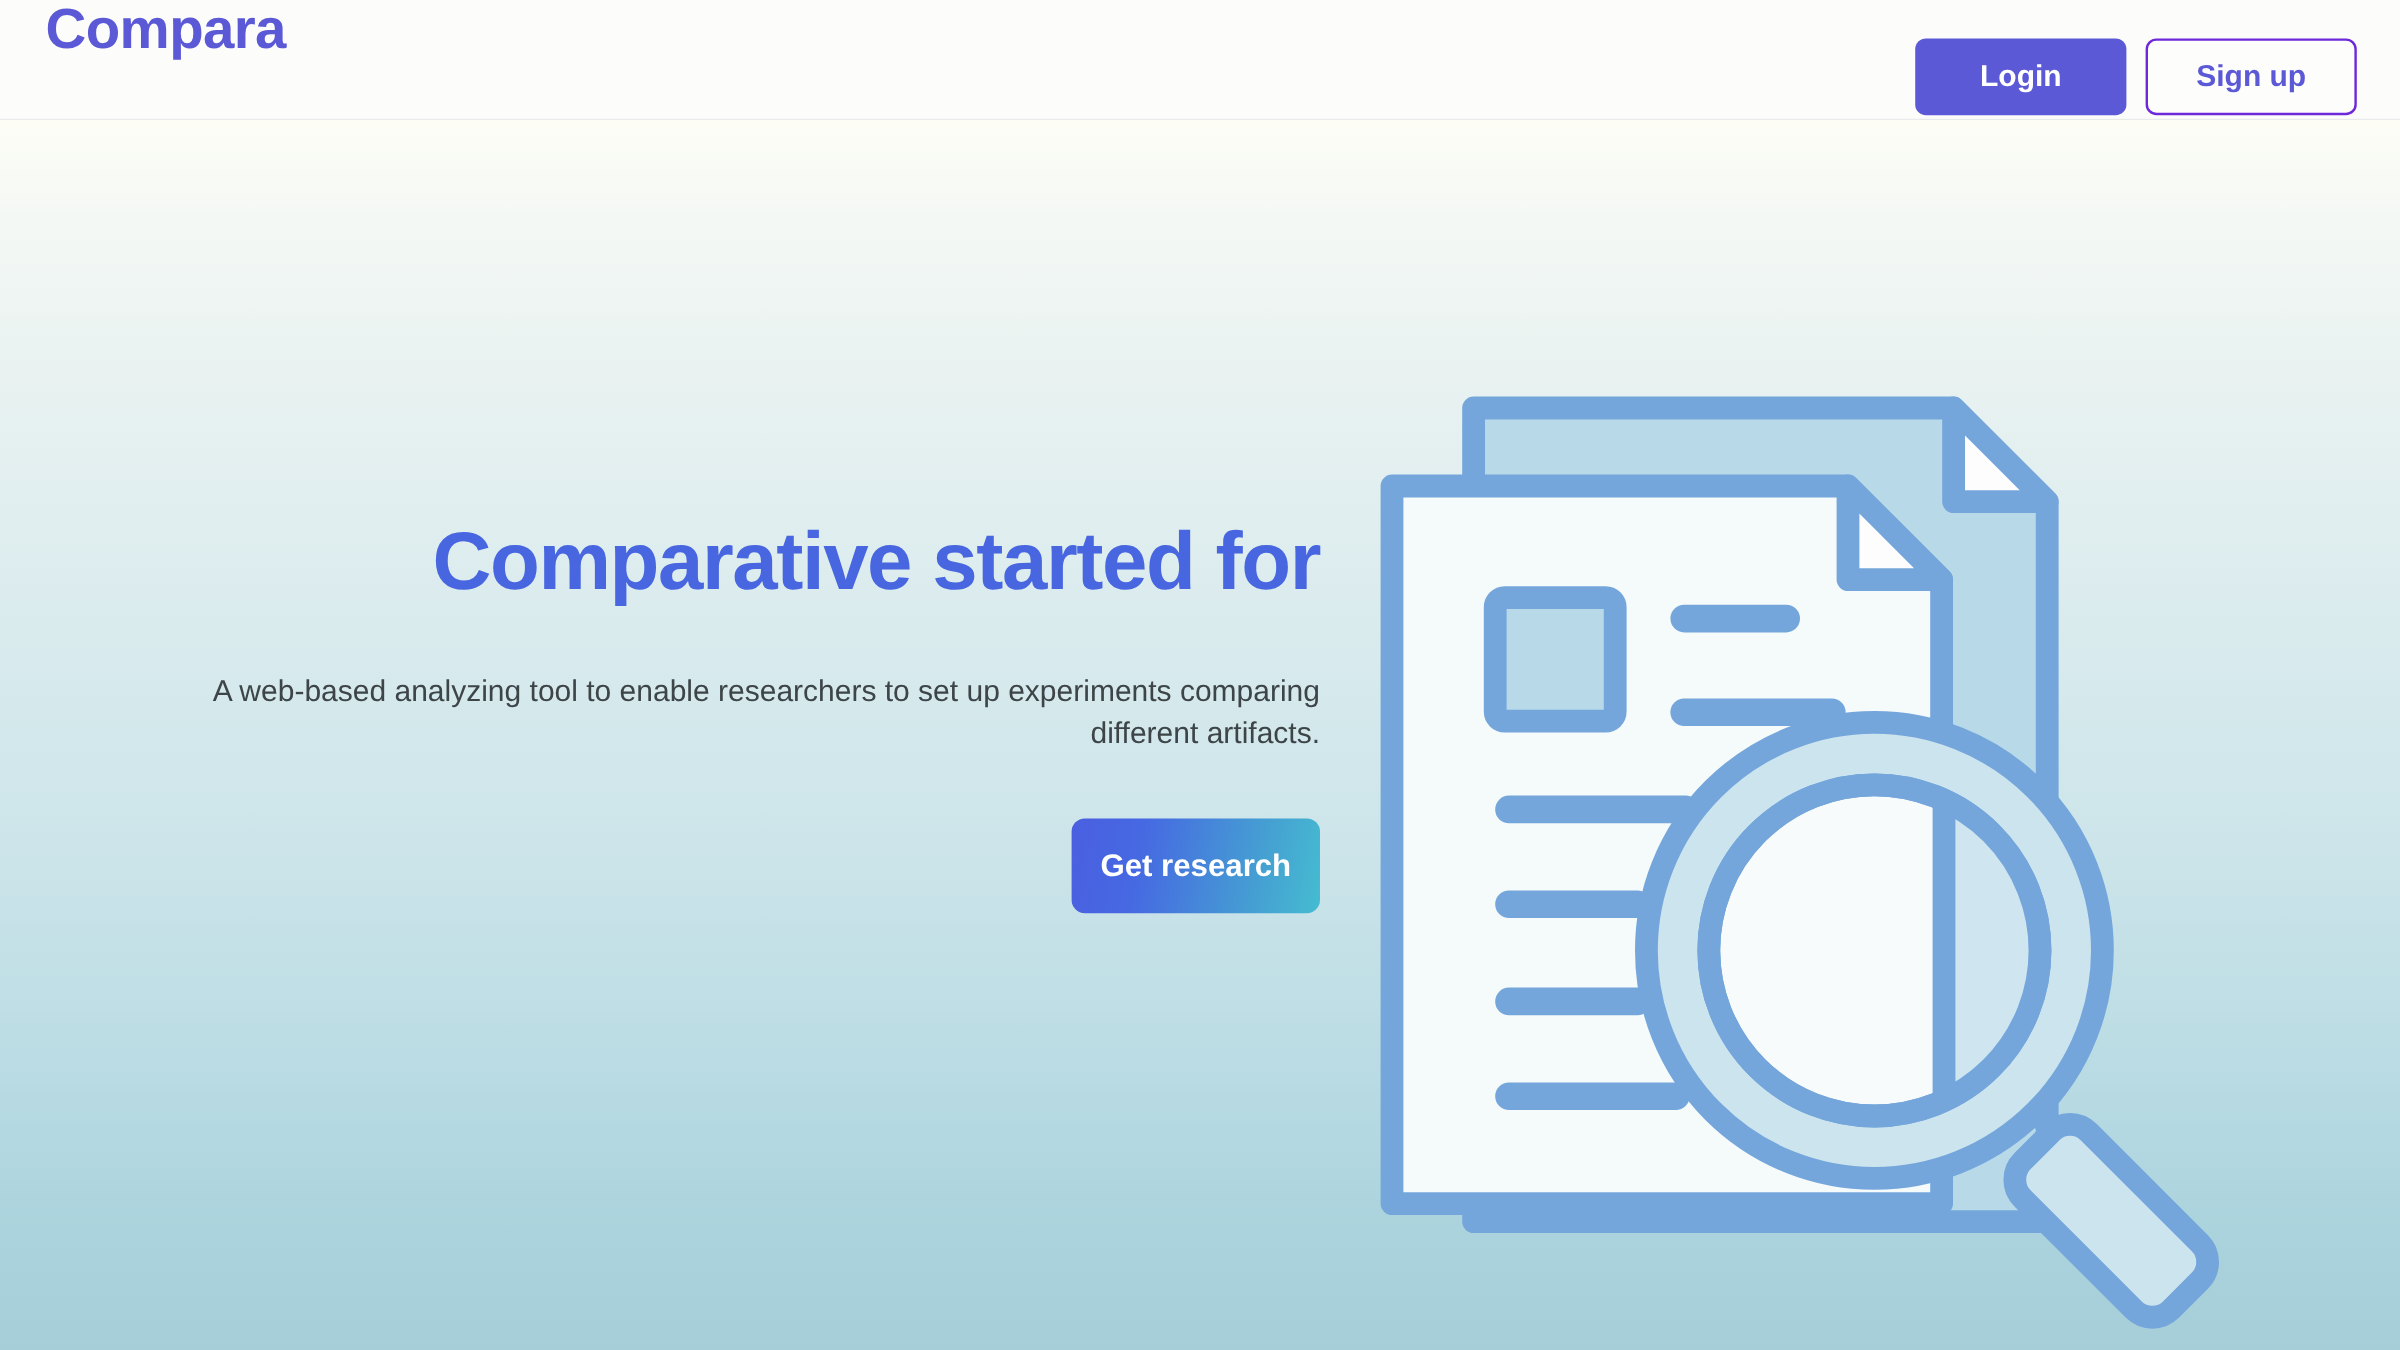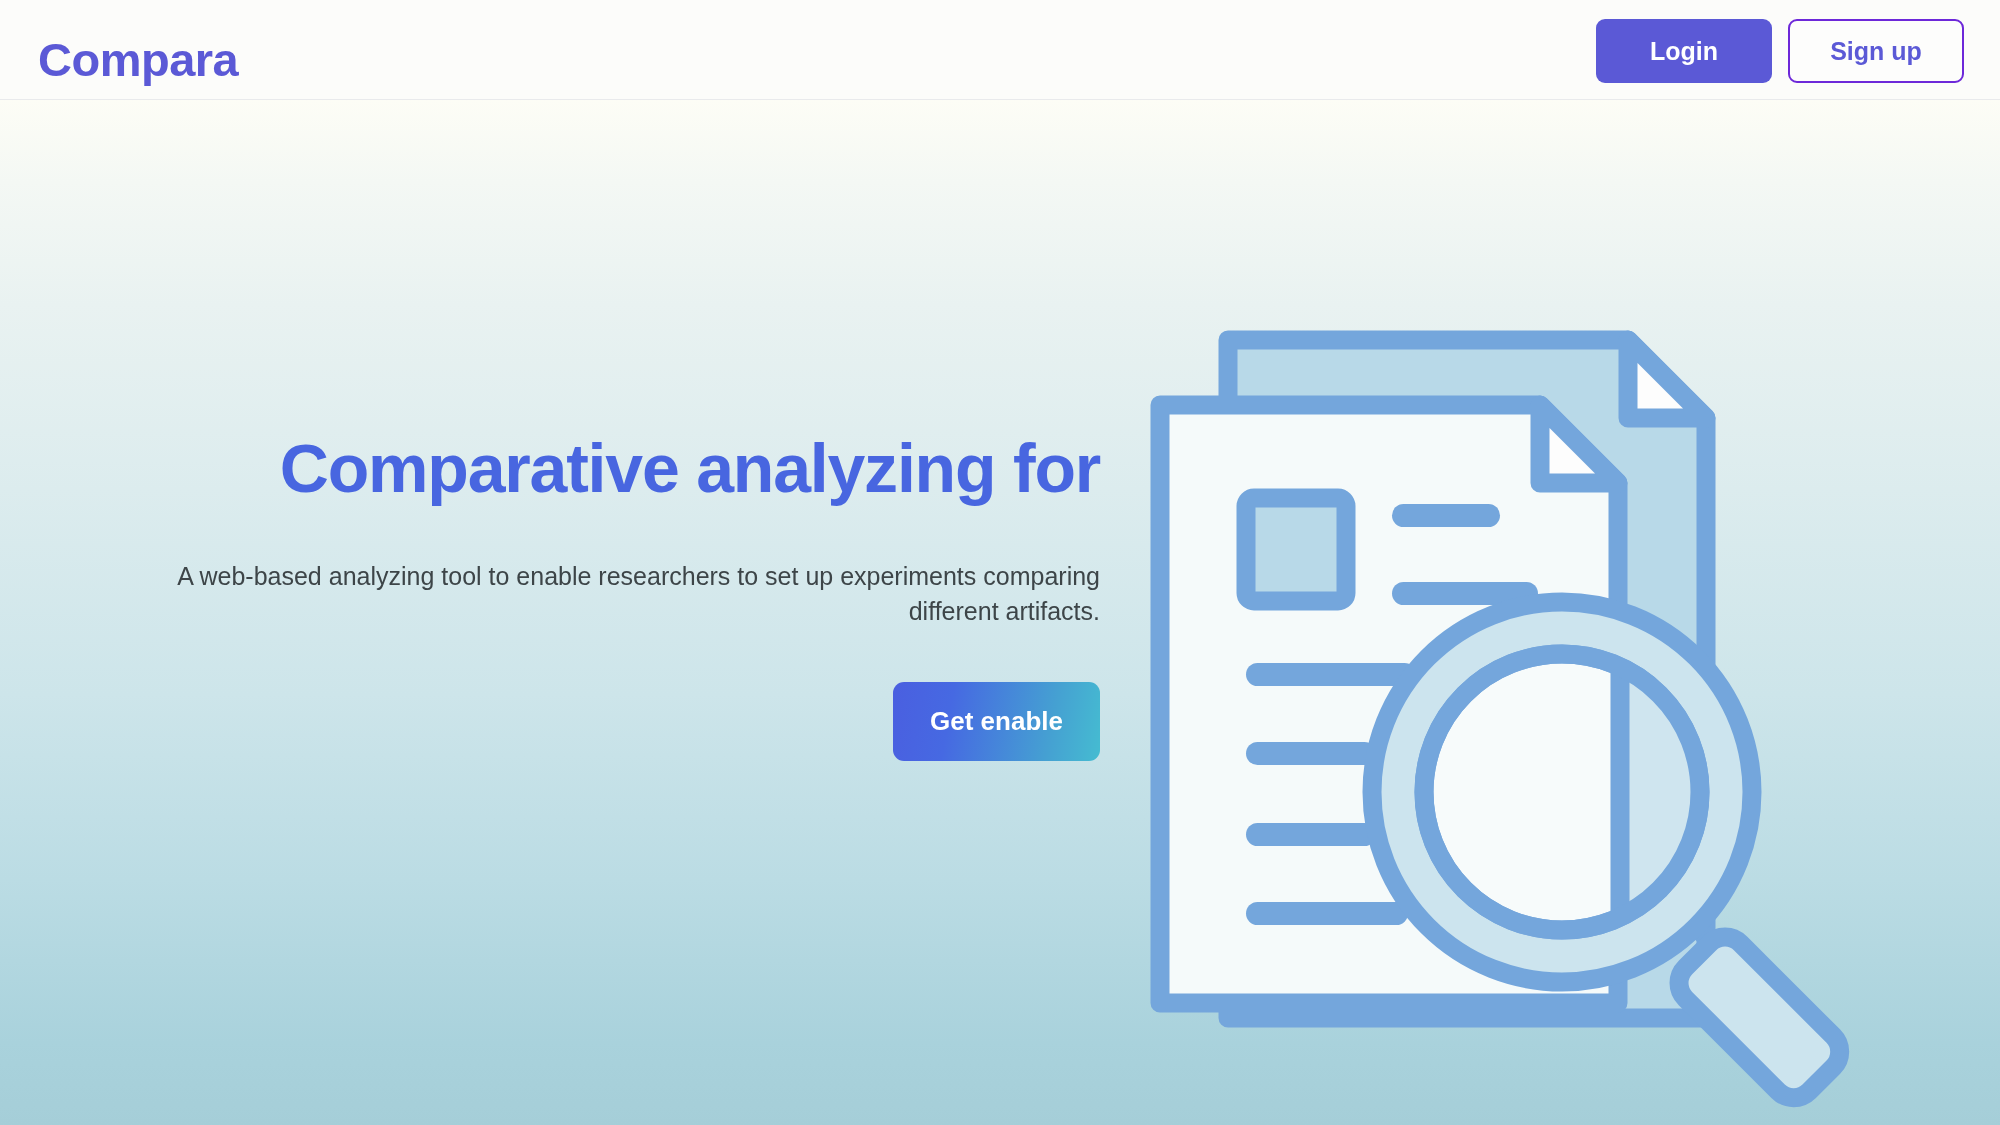--- a/index.html
+++ b/index.html
@@ -24,21 +24,21 @@
   }
 
   
   .site-header {
     position: relative;
     height: 100px;
     flex: 0 0 100px;
     background: #fcfcfa;
     border-bottom: 1px solid #e9eaec;
     display: flex;
-    align-items: flex-end;
+    align-items: flex-start;
     justify-content: space-between;
     padding: 0 36px 16px 38px;
     z-index: 5;
   }
 
   .brand-logo {
     font-size: 47px;
     font-weight: bold;
     letter-spacing: -0.5px;
     color: #5b59d6;
@@ -171,27 +171,27 @@
     <div class="header-actions">
       <button class="btn-login">Login</button>
       <button class="btn-signup">Sign up</button>
     </div>
   </header>
 
   <section class="hero">
 
     <div class="hero-copy">
       <h1 class="hero-title">
-        <span>Comparative analyzing for</span><br>
+        <span>Comparative started for</span><br>
       </h1>
 
       <p class="hero-subtitle">A web-based analyzing tool to enable researchers to set up experiments comparing different artifacts.</p>
 
       <div class="hero-cta-row">
-        <button class="btn-get-started">Get enable</button>
+        <button class="btn-get-started">Get research</button>
       </div>
     </div>
 
     <div class="hero-illustration">
       <svg viewBox="0 0 840 880" xmlns="http://www.w3.org/2000/svg">
 
         <g>
           <path d="M108 60 h 400 l 78 78 v 600 h -478 z" fill="#b8d9e8" stroke="#74a6dc" stroke-width="19" stroke-linejoin="round" stroke-linecap="round"></path>
 
           <path d="M508 60 v 78 h 78 z" fill="#fdfdfd" stroke="#74a6dc" stroke-width="19" stroke-linejoin="round" stroke-linecap="round"></path>

